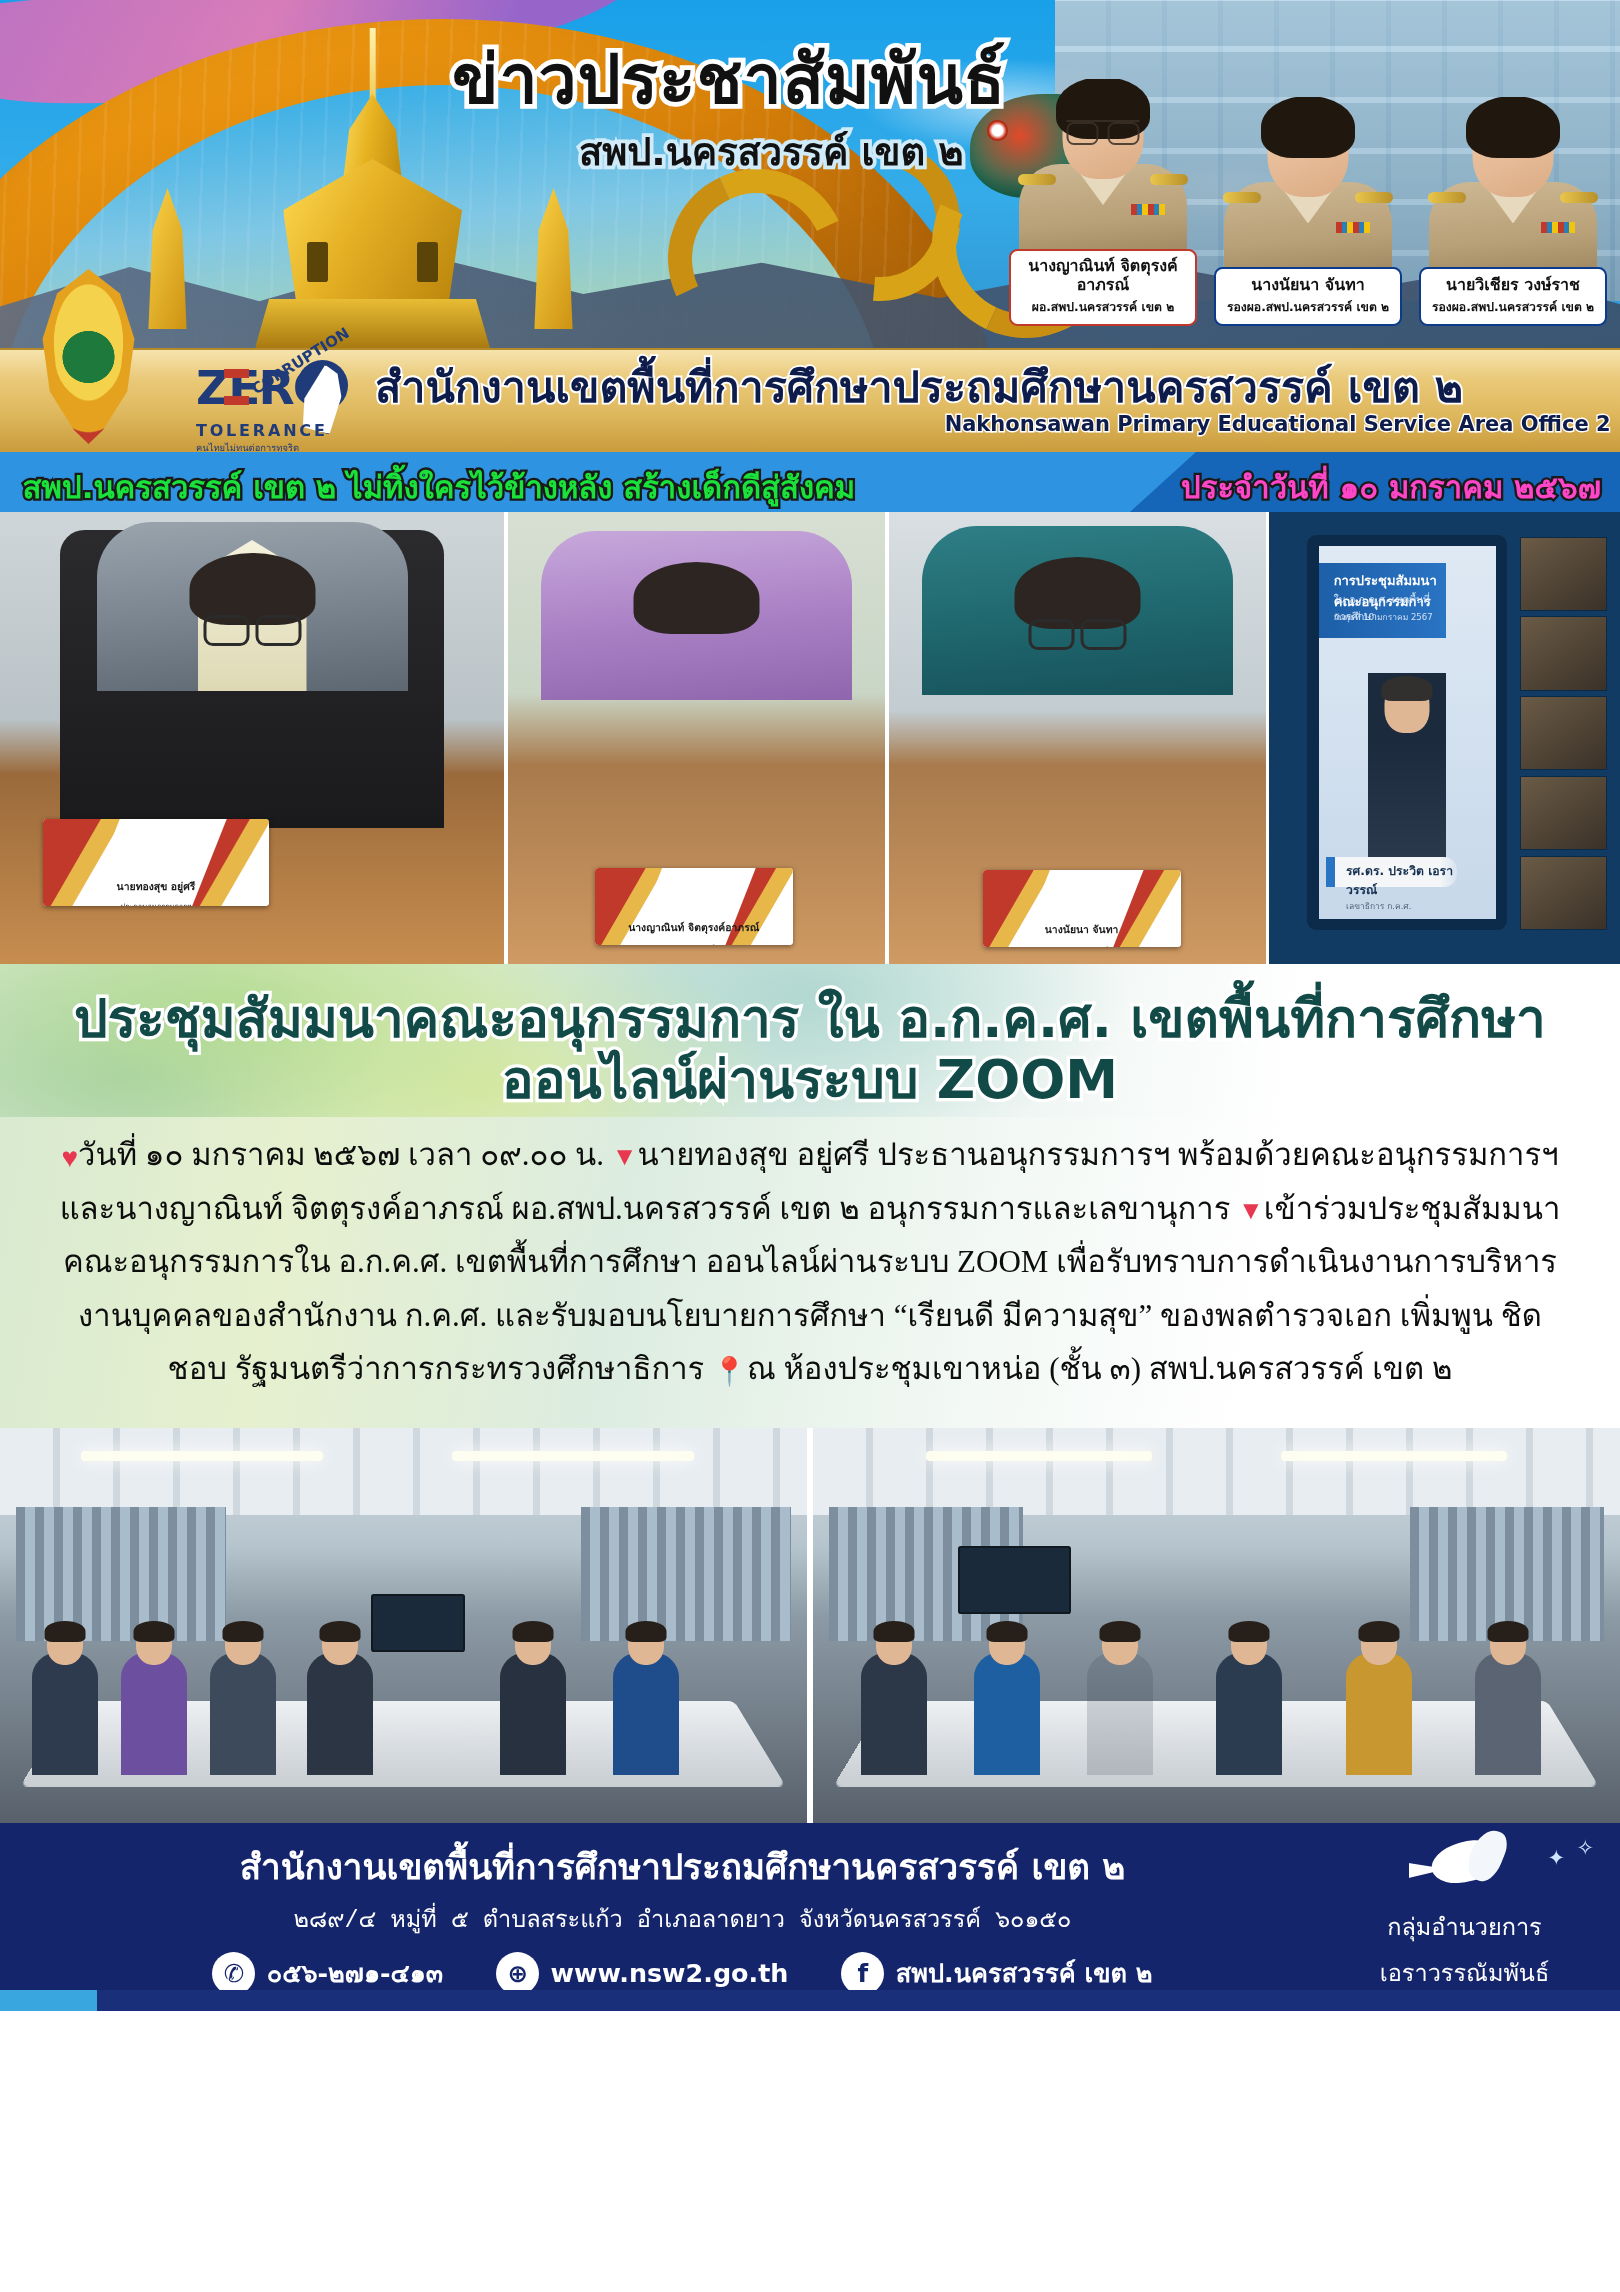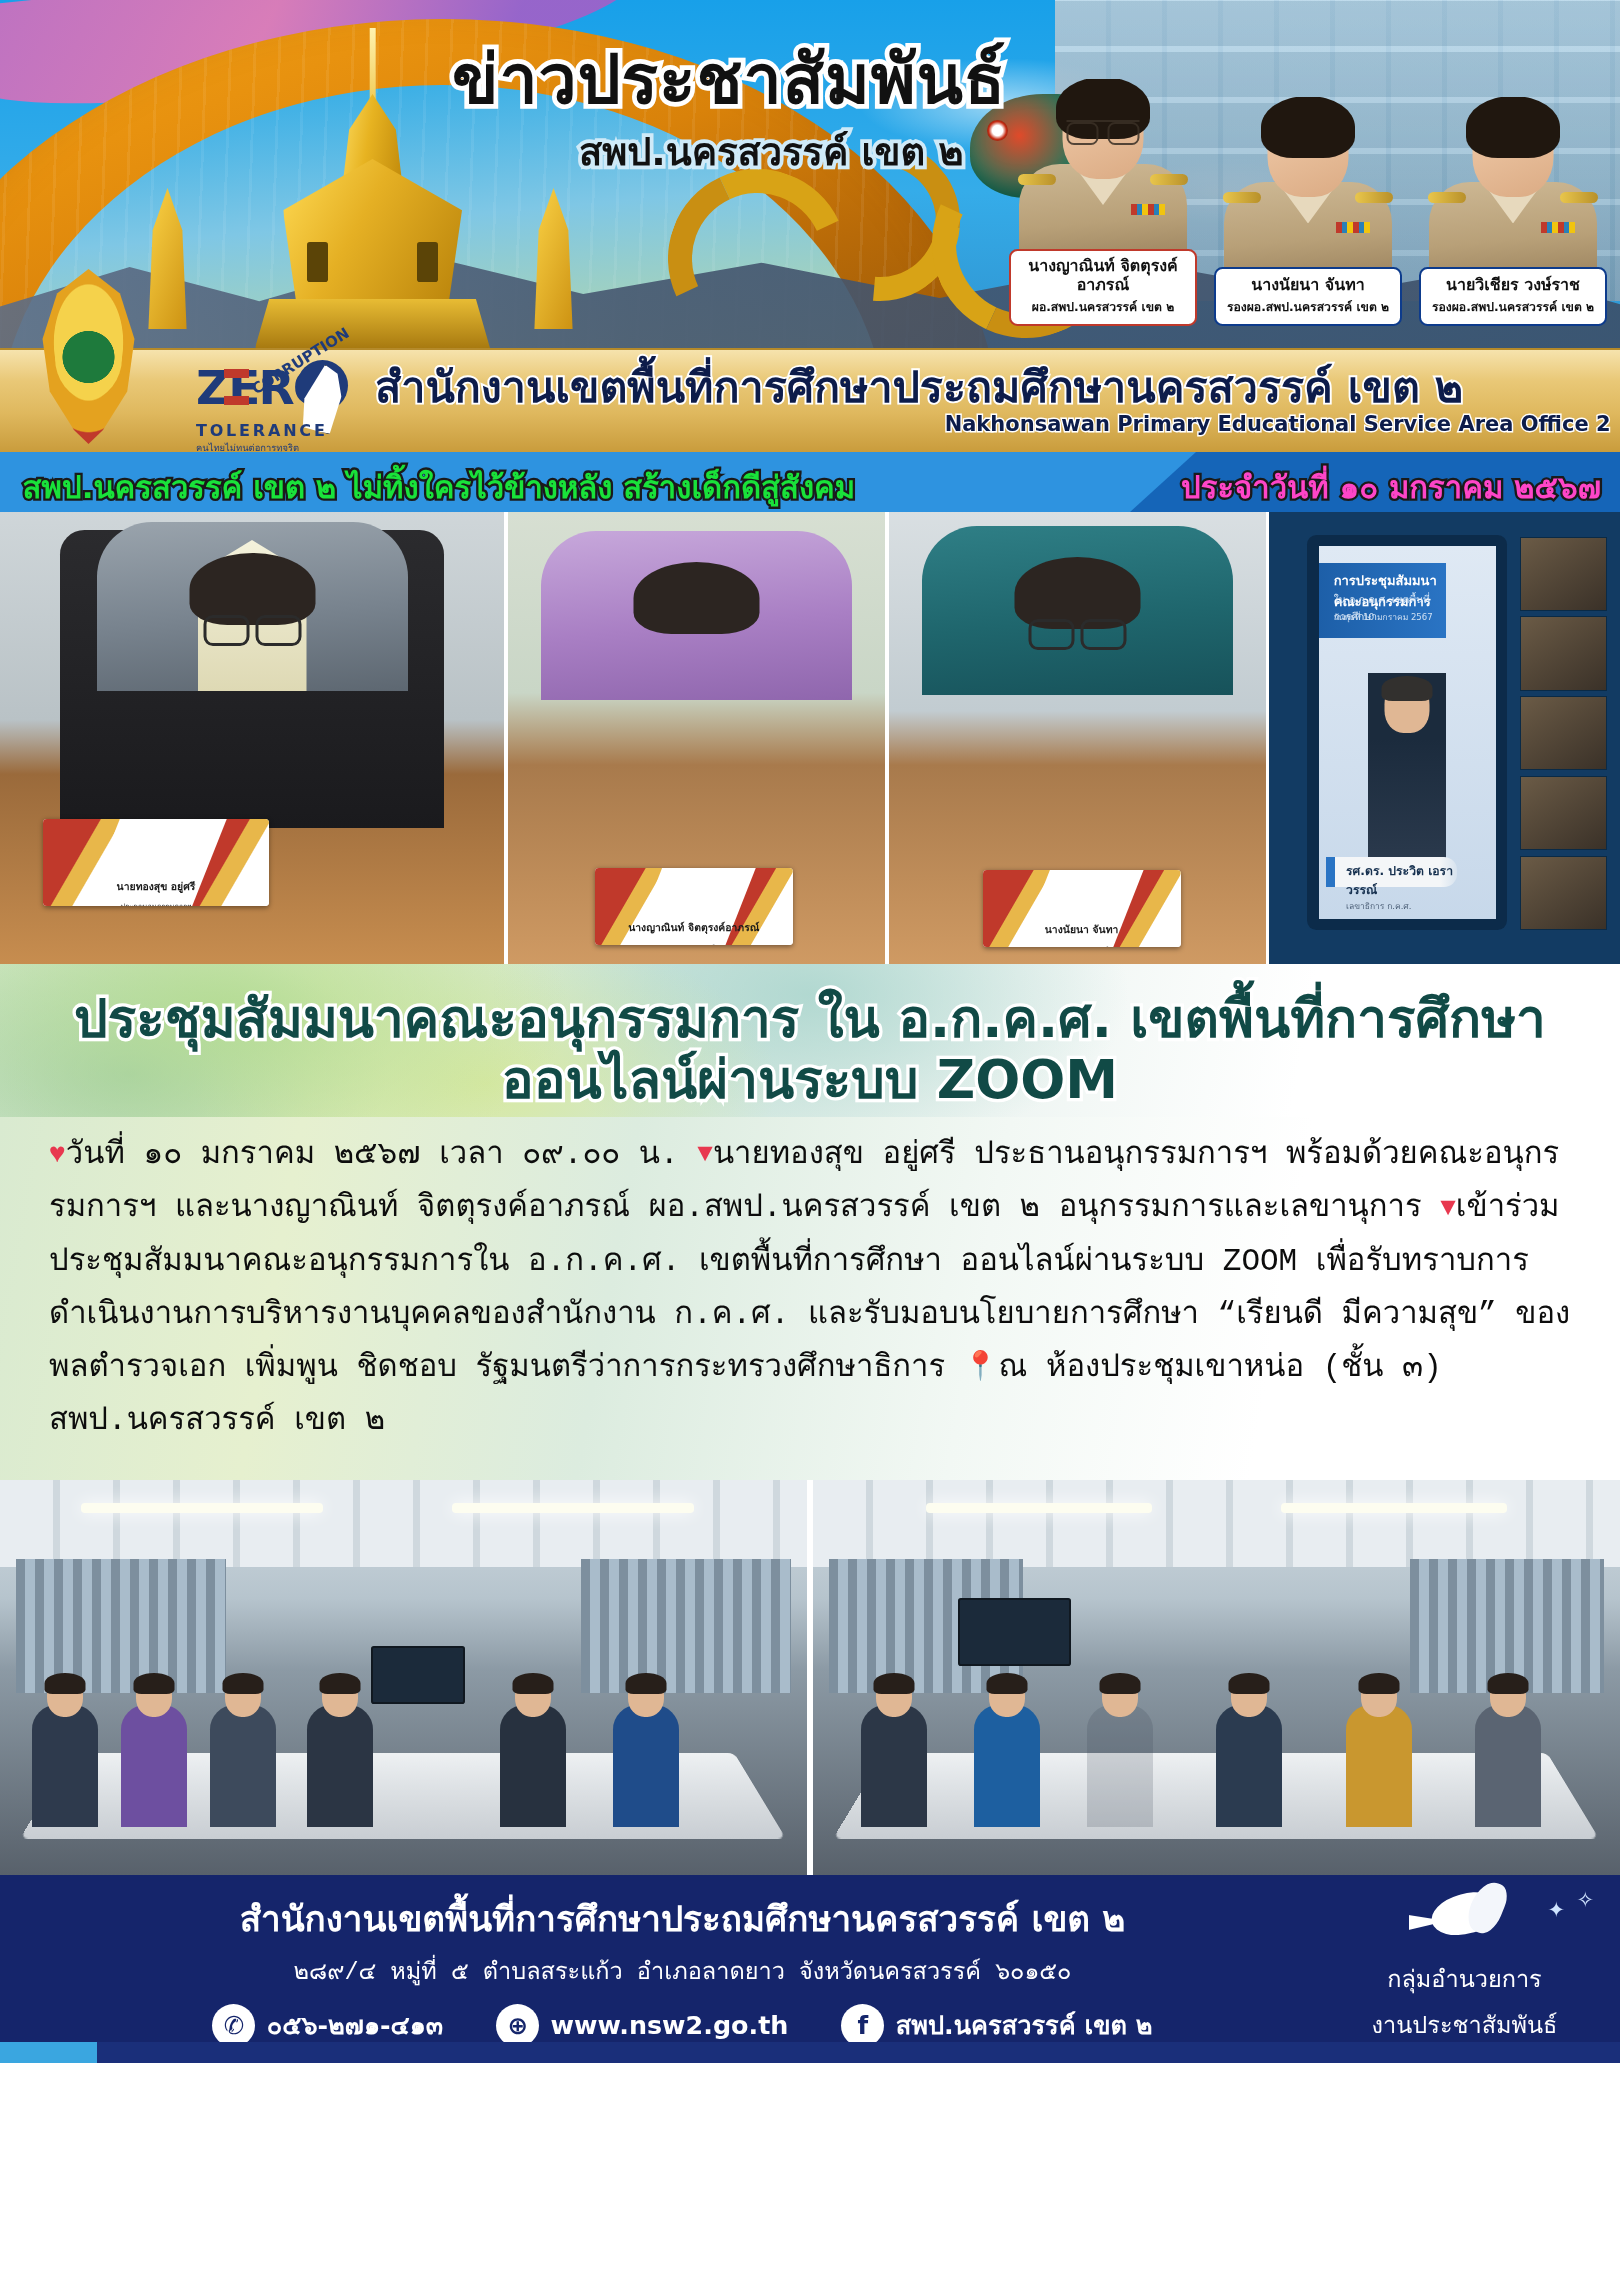--- a/index.html
+++ b/index.html
@@ -402,22 +402,22 @@
     text-align:center; font-weight:bold; color:#114a46;
     -webkit-text-stroke:6.6px #ffffff; paint-order:stroke fill;
     font-family:"DejaVu Sans","Liberation Sans",sans-serif;
   }
   .hl1{ font-size:53px; line-height:1.12; }
   .hl2{ font-size:53px; line-height:1.12; margin-top:1.9px; }
 
   
   .bodytext{
     padding:11.3px 49px 32px;
-    font-size:31px; line-height:1.72; color:#0d0d0d; text-align:left;
-    font-family:Liberation Mono, monospace;
+    font-size:31px; line-height:1.72; color:#0d0d0d; text-align:center;
+    font-family:Liberation Serif, serif;
     background:linear-gradient(100deg,#d9ead0 0%, #e6f0cf 18%, #dcecdf 38%, #f2f8f4 60%, #ffffff 78%, #ffffff 100%);
   }
   .bodytext p{ margin:0; }
   .ic{ display:inline-block; vertical-align:middle; }
   .ic-heart{ color:#e8384f; font-size:28px; }
   .ic-tri{ color:#e8384f; font-size:26px; }
   .ic-pin{ color:#e8384f; font-size:28px; }
 
   
   .strip2{ display:flex; width:100%; height:395px; gap:5.6px; background:#fff; }
@@ -778,20 +778,20 @@
 
     <div class="footer-right">
       <div class="dove">
         <div class="d-body"></div>
         <div class="d-wing"></div>
         <div class="d-tail"></div>
         <div class="sparkle" style="right:55px;top:3.8px;">✦</div>
         <div class="sparkle" style="right:26px;top:-5.6px;">✧</div>
       </div>
       <div class="f-grp">กลุ่มอำนวยการ</div>
-      <div class="f-grp2">งานประชาสัมพันธ์</div>
+      <div class="f-grp2">เอราวรรณัมพันธ์</div>
     </div>
 
     <div class="bottombar"></div>
   </div>
 
 </div>
 
 
 </body></html>

